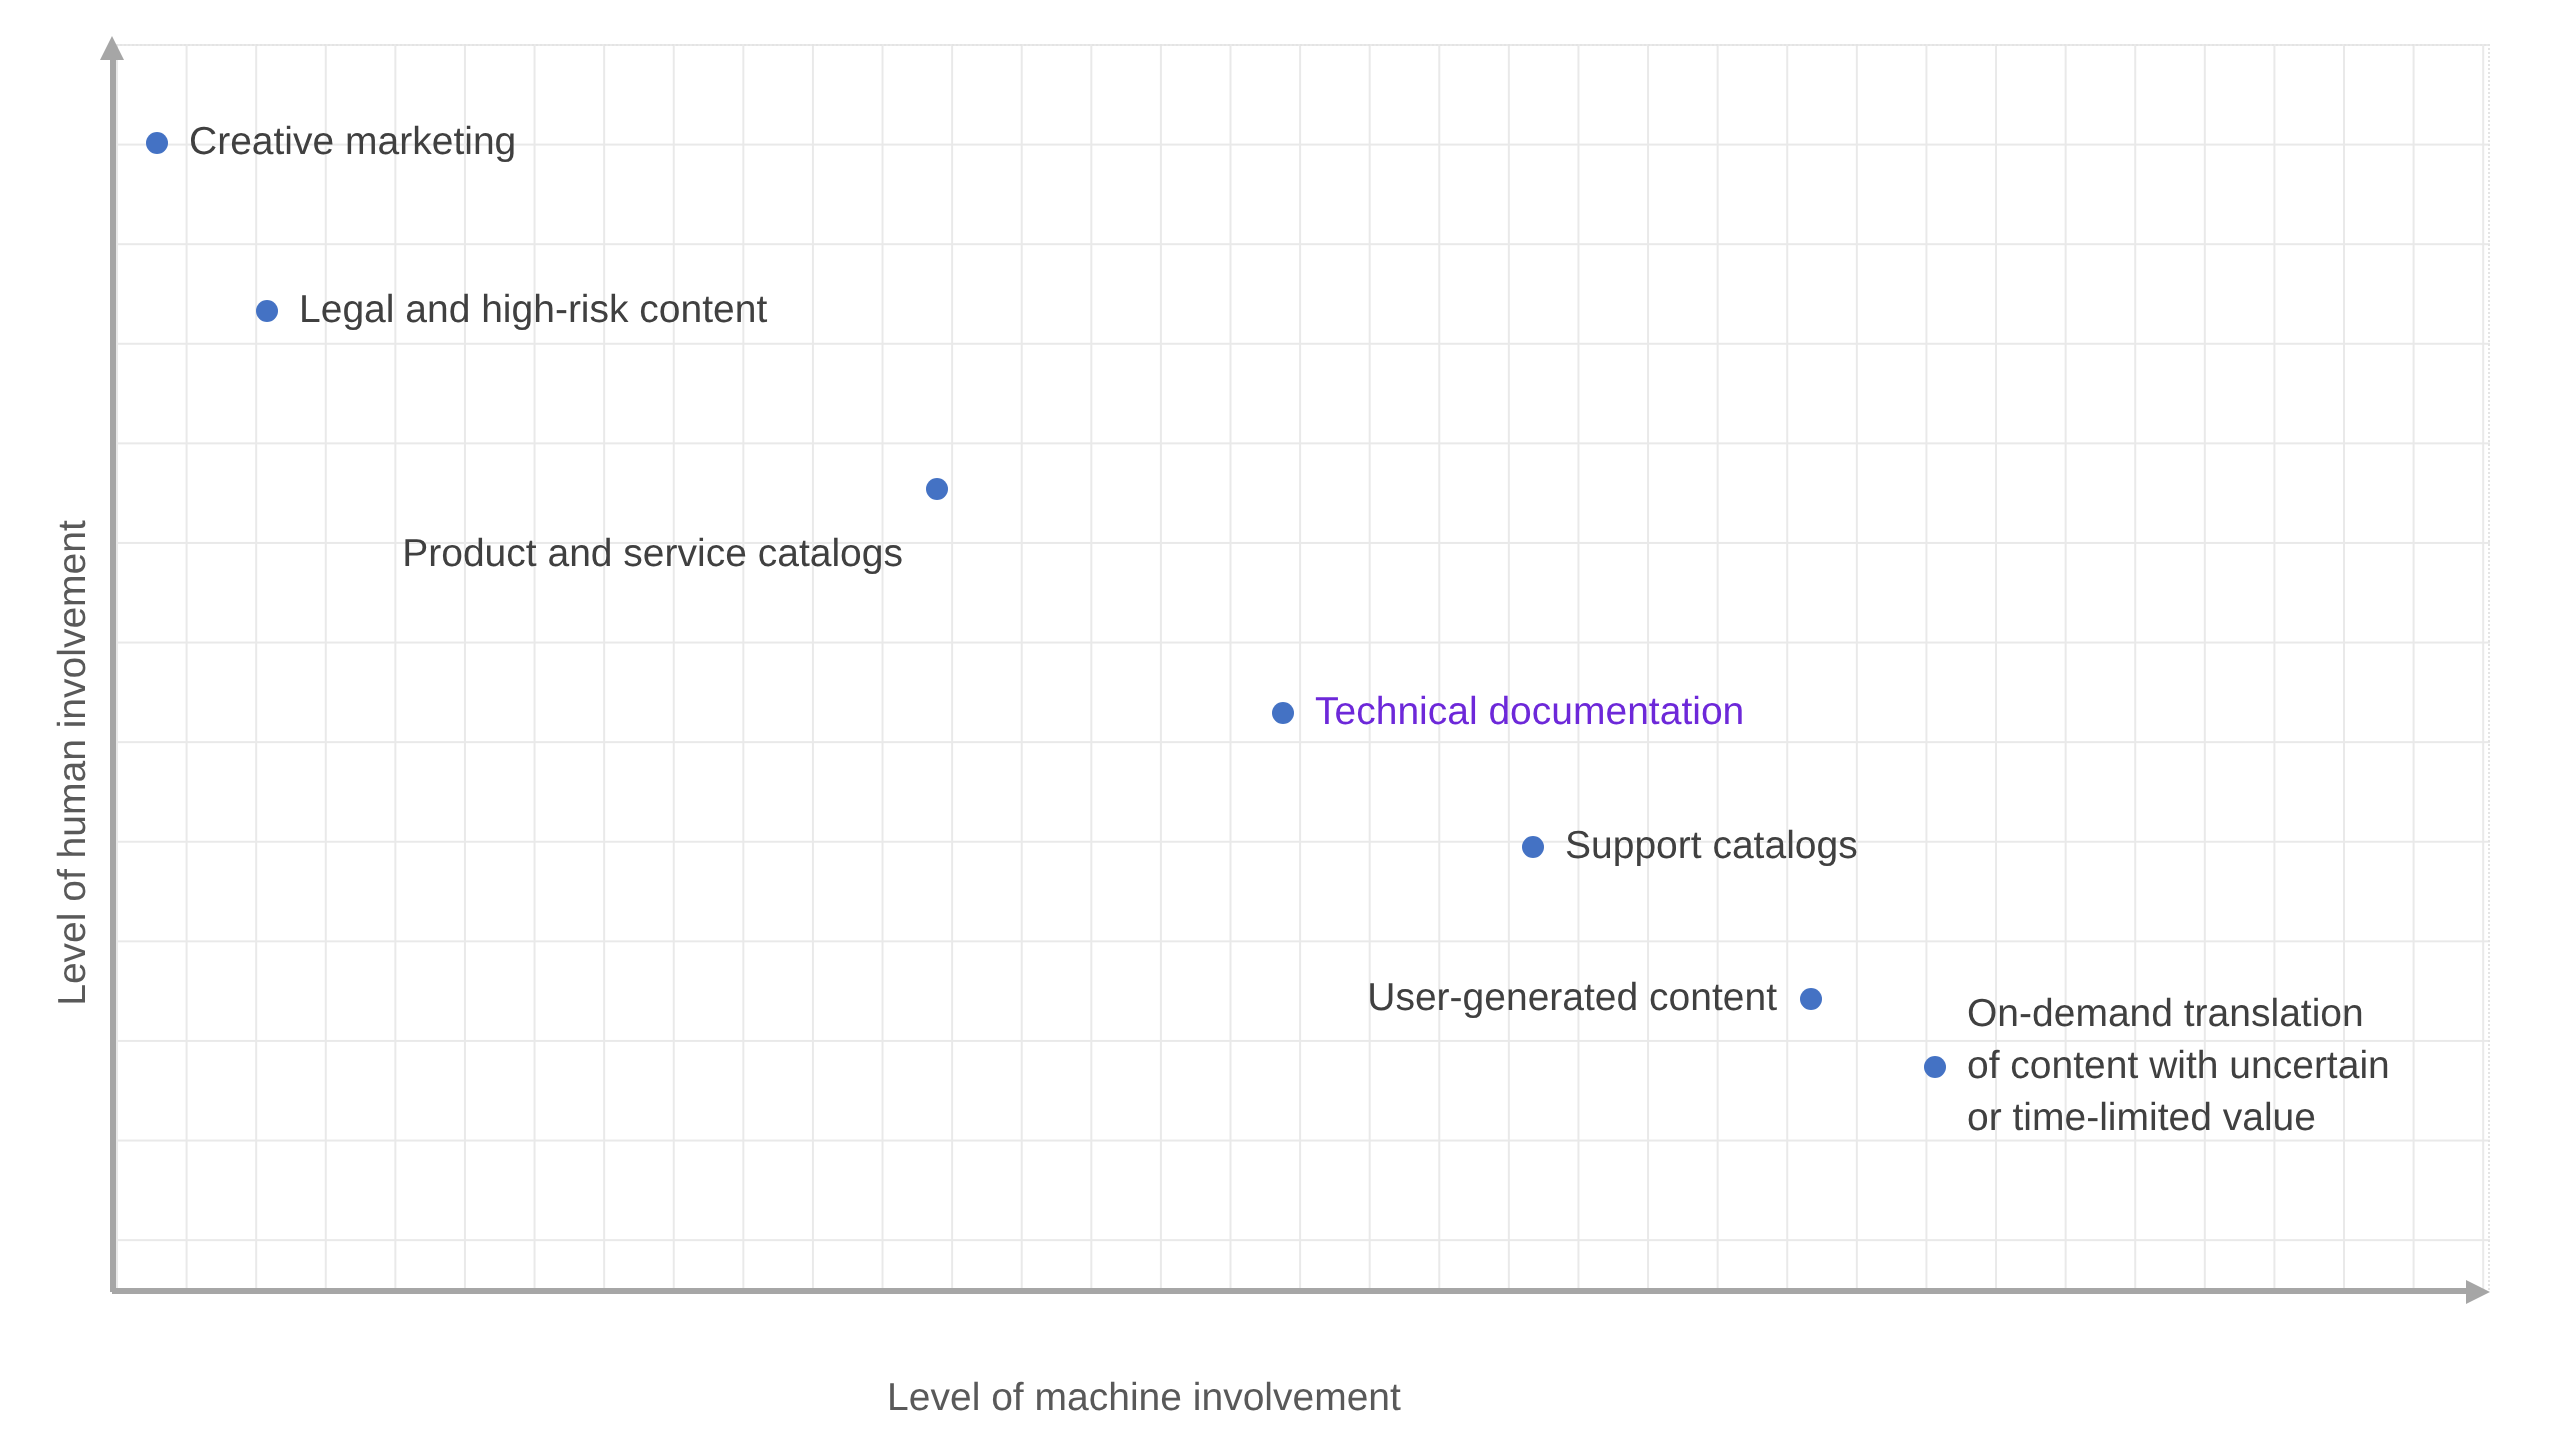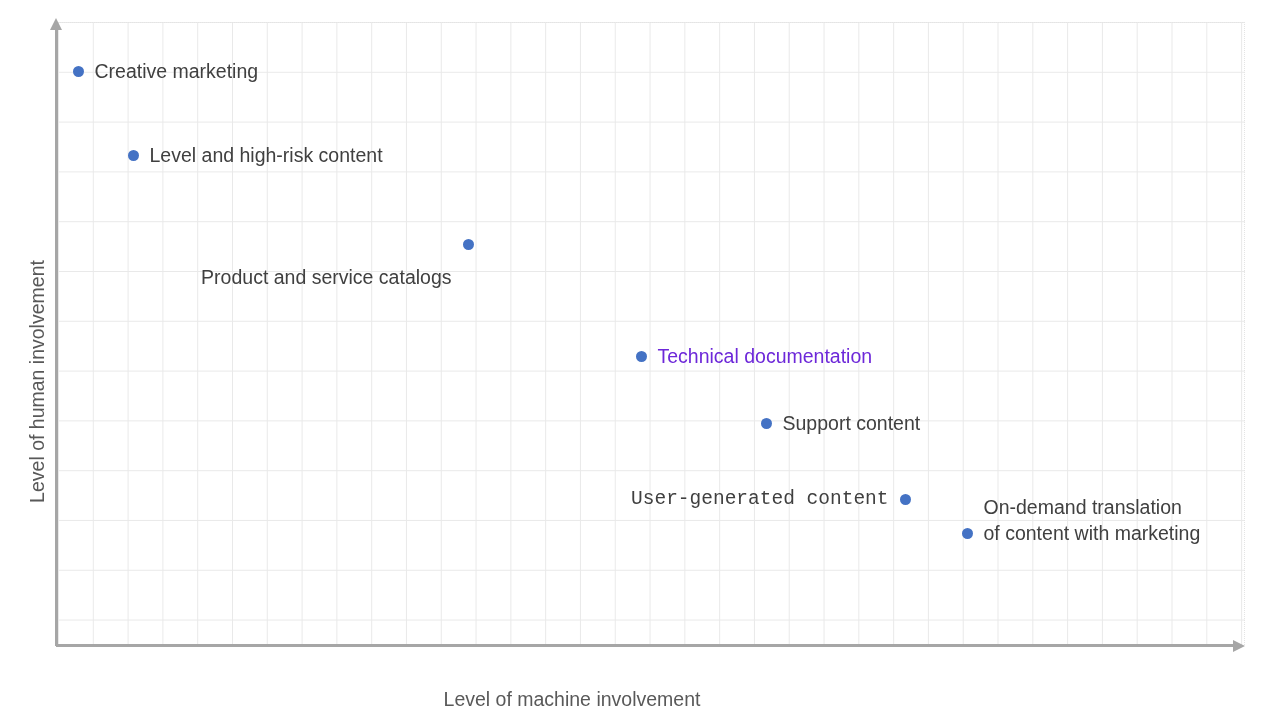--- a/index.html
+++ b/index.html
@@ -153,26 +153,26 @@
   <div class="axis-x-arrow"></div>
 
   <div class="axis-title-y">Level of human involvement</div>
 
   <div class="axis-title-x">Level of machine involvement</div>
 
   <div id="points-layer">
       <div class="point" style="left: 78px; top: 71px; background: rgb(68, 114, 196);"></div>
       <div class="point-label lbl-right" style="color: rgb(64, 64, 64); top: 58px; left: 94.5px;"><div>Creative marketing</div></div>
       <div class="point" style="left: 133px; top: 155px; background: rgb(68, 114, 196);"></div>
-      <div class="point-label lbl-right" style="color: rgb(64, 64, 64); top: 142px; left: 149.5px;"><div>Level and high-risk content</div></div>
+      <div class="point-label lbl-right" style="color: rgb(64, 64, 64); top: 142px; left: 149.5px;"><div>Legal and high-risk content</div></div>
       <div class="point" style="left: 468px; top: 244px; background: rgb(68, 114, 196);"></div>
       <div class="point-label lbl-left" style="color: rgb(64, 64, 64); top: 231px; right: 828.5px; margin-top: 33px;"><div>Product and service catalogs</div></div>
       <div class="point" style="left: 641px; top: 356px; background: rgb(68, 114, 196);"></div>
       <div class="point-label lbl-right" style="color: #6d28d9; top: 343px; left: 657.5px;"><div>Technical documentation</div></div>
       <div class="point" style="left: 766px; top: 423px; background: rgb(68, 114, 196);"></div>
-      <div class="point-label lbl-right" style="color: rgb(64, 64, 64); top: 410px; left: 782.5px;"><div>Support content</div></div>
+      <div class="point-label lbl-right" style="color: rgb(64, 64, 64); top: 410px; left: 782.5px;"><div>Support catalogs</div></div>
       <div class="point" style="left: 905px; top: 499px; background: rgb(68, 114, 196);"></div>
-      <div class="point-label lbl-left" style="color: rgb(64, 64, 64); top: 486px; right: 391.5px; font-family: Liberation Mono, monospace;"><div>User-generated content</div></div>
+      <div class="point-label lbl-left" style="color: rgb(64, 64, 64); top: 486px; right: 391.5px;"><div>User-generated content</div></div>
       <div class="point" style="left: 967px; top: 533px; background: rgb(68, 114, 196);"></div>
-      <div class="point-label lbl-right" style="color: rgb(64, 64, 64); top: 494px; left: 983.5px; text-align: left;"><div>On-demand translation</div><div>of content with marketing</div></div>
+      <div class="point-label lbl-right" style="color: rgb(64, 64, 64); top: 494px; left: 983.5px; text-align: left;"><div>On-demand translation</div><div>of content with uncertain</div><div>or time-limited value</div></div>
     </div>
 
 </div>
 
 </body></html>

